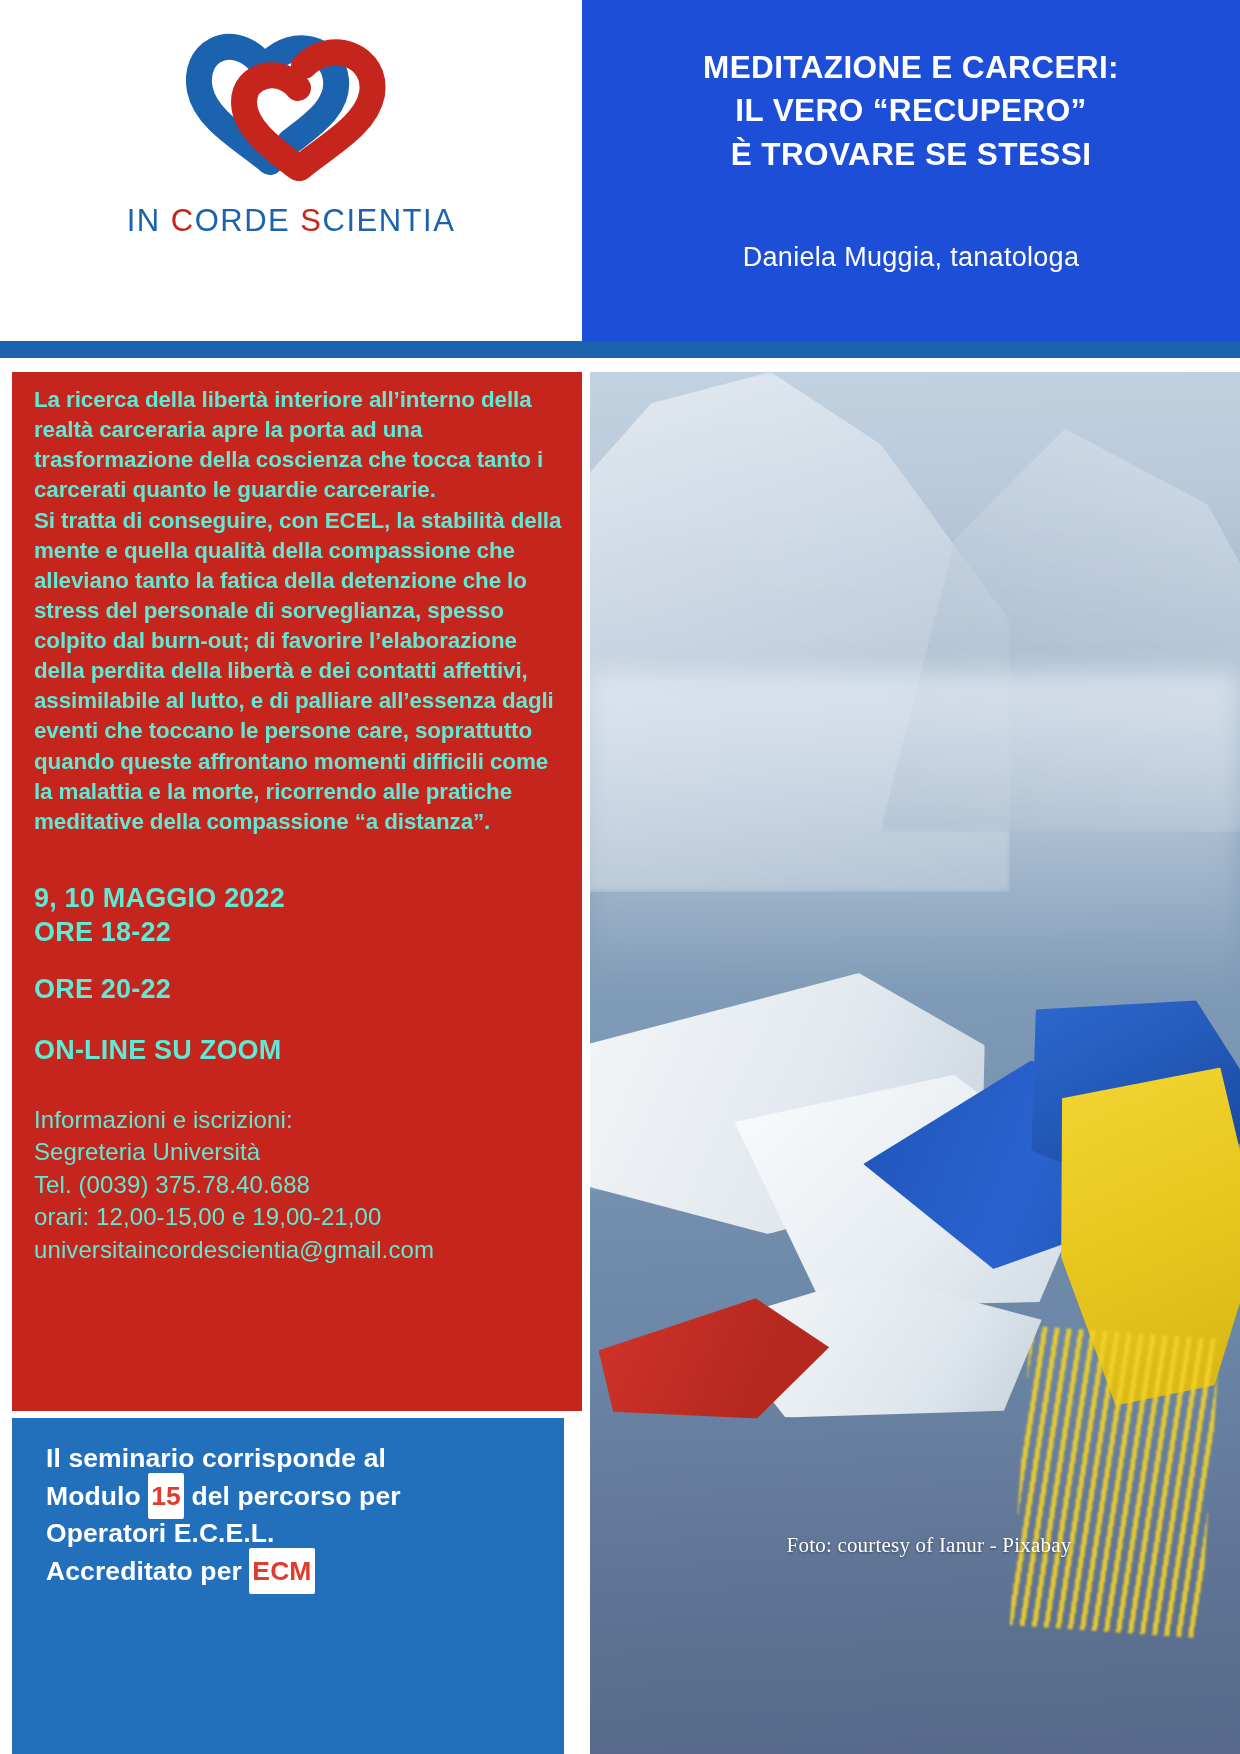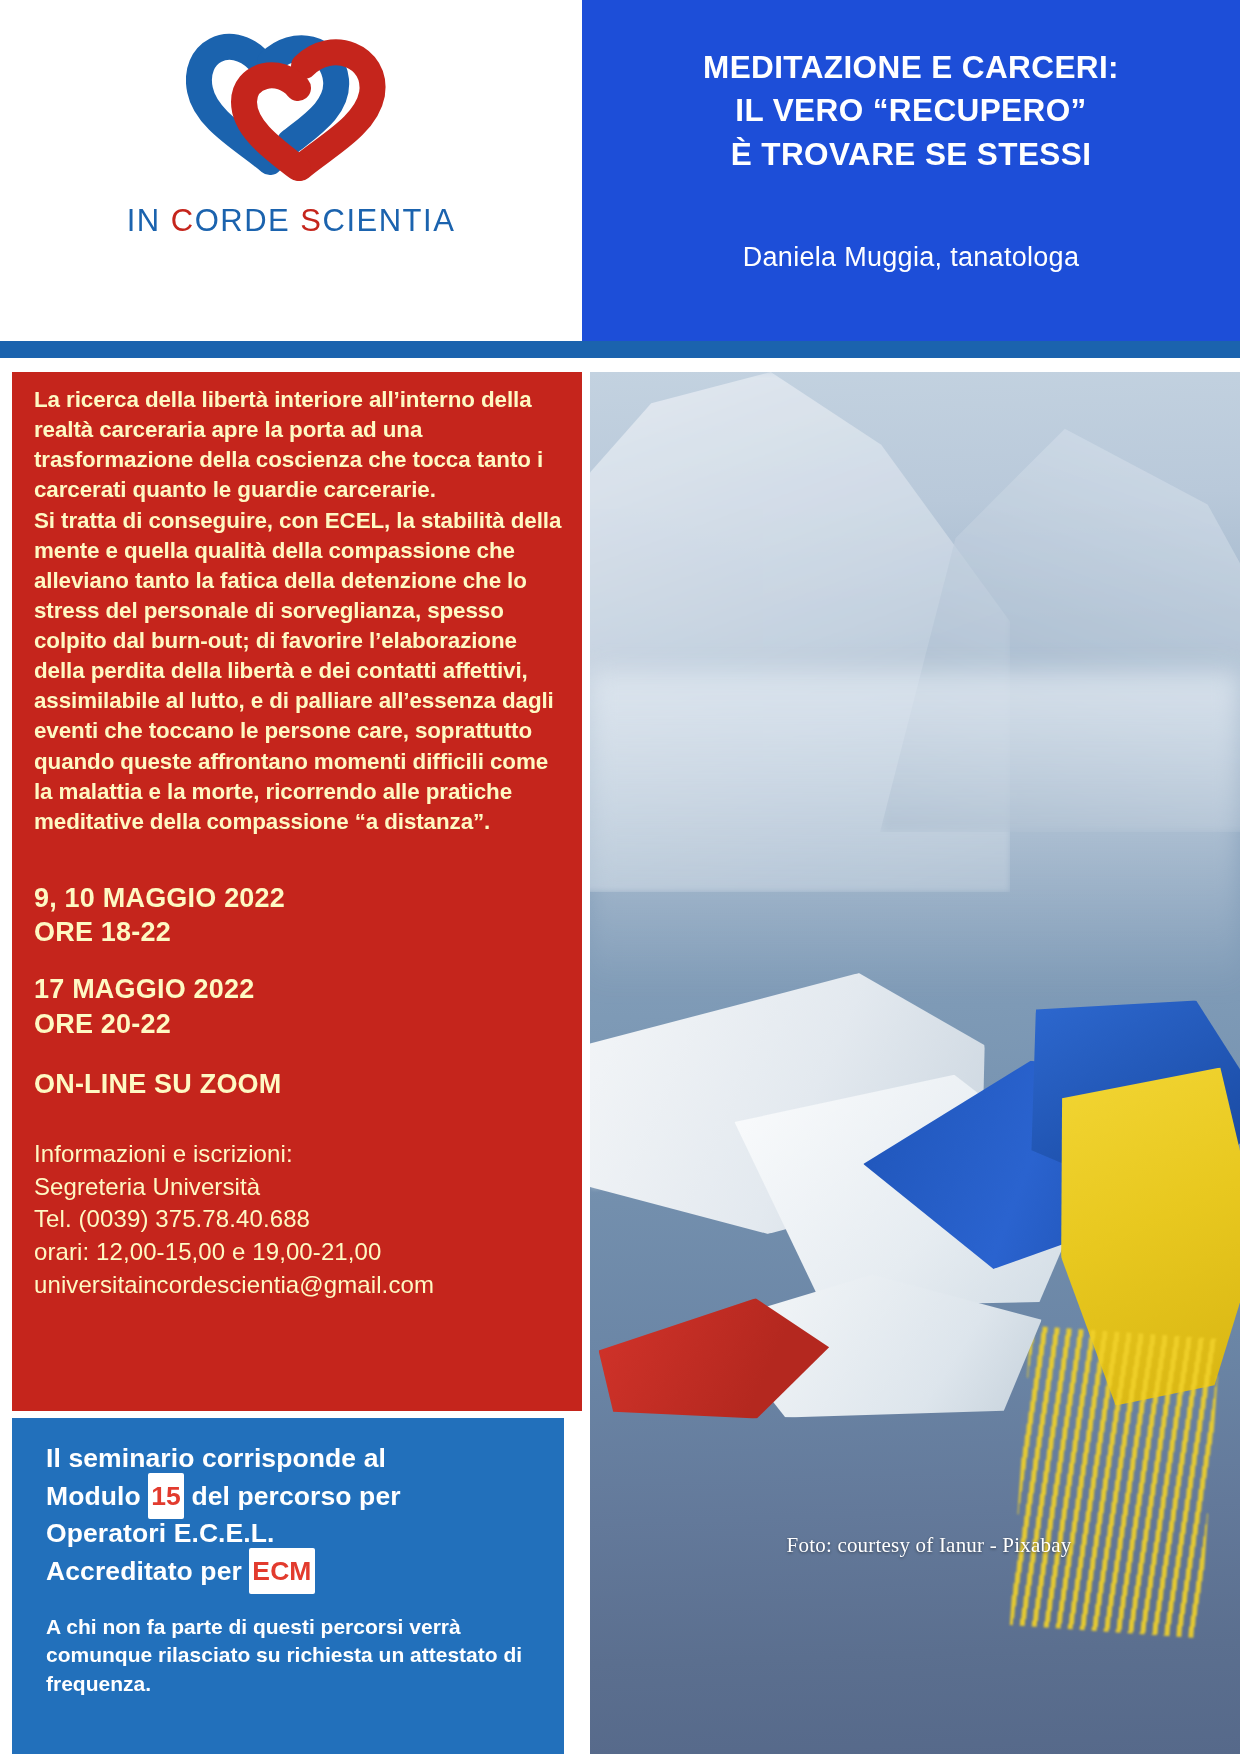--- a/index.html
+++ b/index.html
@@ -92,21 +92,21 @@
     background: #ffffff;
   }
 
   
   .red-col {
     position: absolute;
     left: 12px; top: 372px;
     width: 570px;
     height: 1039px;
     background: #c5251c;
-    color: #fef9c3;
+    color: #5eead4;
     padding: 13px 16px 0 22px;
   }
   .body-text {
     font-size: 22.4px;
     font-weight: bold;
     line-height: 1.345;
     letter-spacing: -0.1px;
   }
   .dates {
     margin-top: 44px;
@@ -329,40 +329,38 @@
   <div class="red-col">
     <div class="body-text" style="white-space: pre-line;">La ricerca della libertà interiore all’interno della realtà carceraria apre la porta ad una trasformazione della coscienza che tocca tanto i carcerati quanto le guardie carcerarie.
 Si tratta di conseguire, con ECEL, la stabilità della mente e quella qualità della compassione che alleviano tanto la fatica della detenzione che lo stress del personale di sorveglianza, spesso colpito dal burn-out; di favorire l’elaborazione della perdita della libertà e dei contatti affettivi, assimilabile al lutto, e di palliare all’essenza dagli eventi che toccano le persone care, soprattutto quando queste affrontano momenti difficili come la malattia e la morte, ricorrendo alle pratiche meditative della compassione “a distanza”.</div>
 
     <div class="dates">
       <div class="date-block">
         <div>9, 10 MAGGIO 2022</div>
         <div>ORE 18-22</div>
       </div>
       <div class="date-block">
-        <div>17 MAGGIO 2022</div>
         <div>ORE 20-22</div>
       </div>
     </div>
 
     <div class="zoom-line">ON-LINE SU ZOOM</div>
 
     <div class="contacts" style="white-space: pre-line;">Informazioni e iscrizioni:
 Segreteria Università
 Tel. (0039) 375.78.40.688
 orari: 12,00-15,00 e 19,00-21,00
 universitaincordescientia@gmail.com</div>
   </div>
 
   <div class="blue-col">
     <div class="module-text" style="white-space: pre-line;"><span>Il seminario corrisponde al
 Modulo </span><span class="hl-red">15</span><span> del percorso per
 Operatori E.C.E.L.
 Accreditato per </span><span class="hl-red">ECM</span></div>
-    <div class="note-text">A chi non fa parte di questi percorsi verrà comunque rilasciato su richiesta un attestato di frequenza.</div>
   </div>
 
   <div class="photo">
     <div class="sky"></div>
     <div class="mountain"></div>
     <div class="mountain2"></div>
     <div class="haze"></div>
     <div class="rope"></div>
     <div class="flag flag-white-big"></div>
     <div class="flag flag-white-2"></div>

